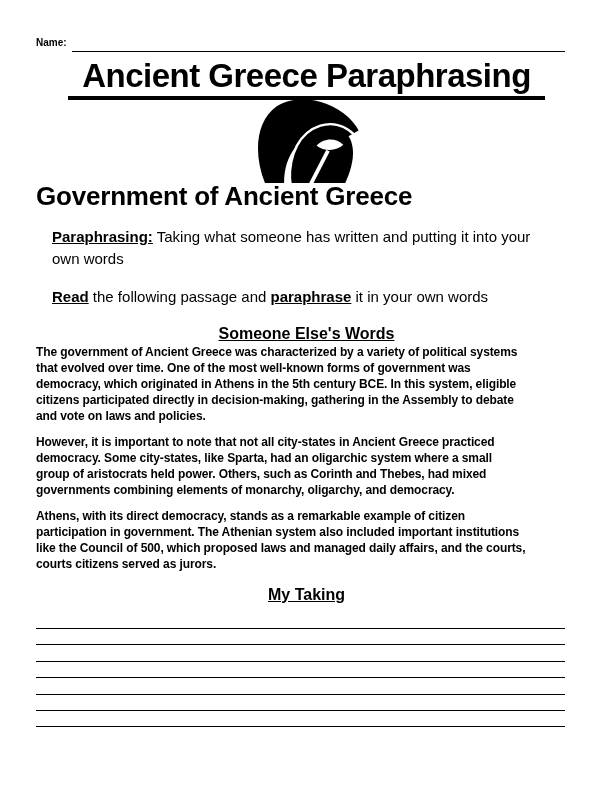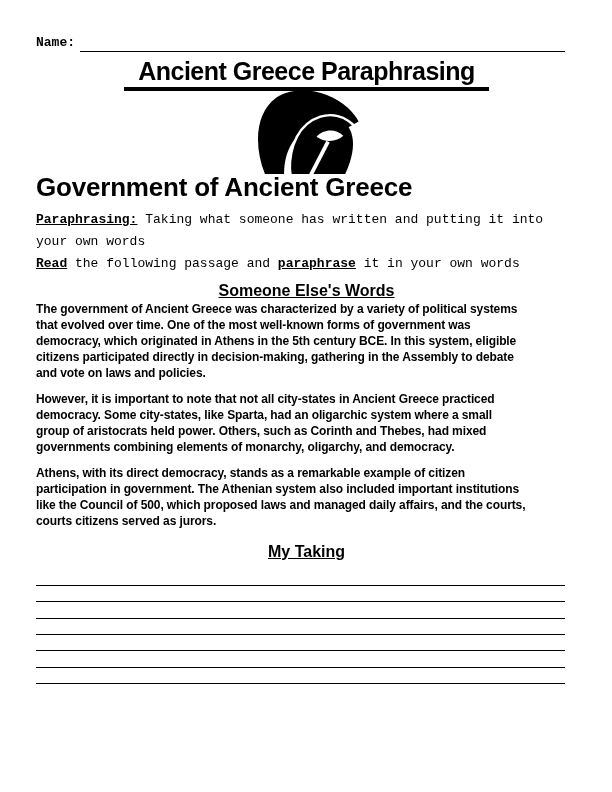--- a/index.html
+++ b/index.html
@@ -19,36 +19,35 @@
   }
   
   .name-row {
     display: flex;
     align-items: flex-end;
     margin-right: 12px;
     height: 22px;
   }
   .name-label {
     font-weight: bold;
-    font-size: 13px;
+    font-size: 10px;
     line-height: 18px;
     white-space: nowrap;
-    font-family: Liberation Mono, monospace;
   }
   .name-line {
     flex: 1;
     border-bottom: 1.6px solid #000;
     margin-left: 5px;
     height: 16px;
   }
   
   .title {
     margin: 5px 0 0 0;
     text-align: center;
-    font-size: 25px;
+    font-size: 33px;
     font-weight: bold;
     line-height: 1.16;
     letter-spacing: -0.5px;
   }
   .title-inner {
     display: inline-block;
     border-bottom: 4.5px solid #000;
     padding: 0 14px 1px 14px;
   }
   
@@ -62,25 +61,24 @@
     margin: 0;
     text-align: left;
     font-size: 26px;
     font-weight: bold;
     line-height: 27px;
     letter-spacing: -0.2px;
   }
   
   .instructions { margin-top: 8px; }
   .instr {
-    margin: 0;
-    font-size: 13px;
+    margin: 16px;
+    font-size: 15px;
     line-height: 22px;
     font-weight: normal;
-    font-family: Liberation Mono, monospace;
   }
   .b { font-weight: bold; }
   .u { text-decoration: underline; }
   
   .section-heading {
     margin: 6px 0 0 0;
     text-align: center;
     font-size: 16px;
     font-weight: bold;
     text-decoration: underline;

